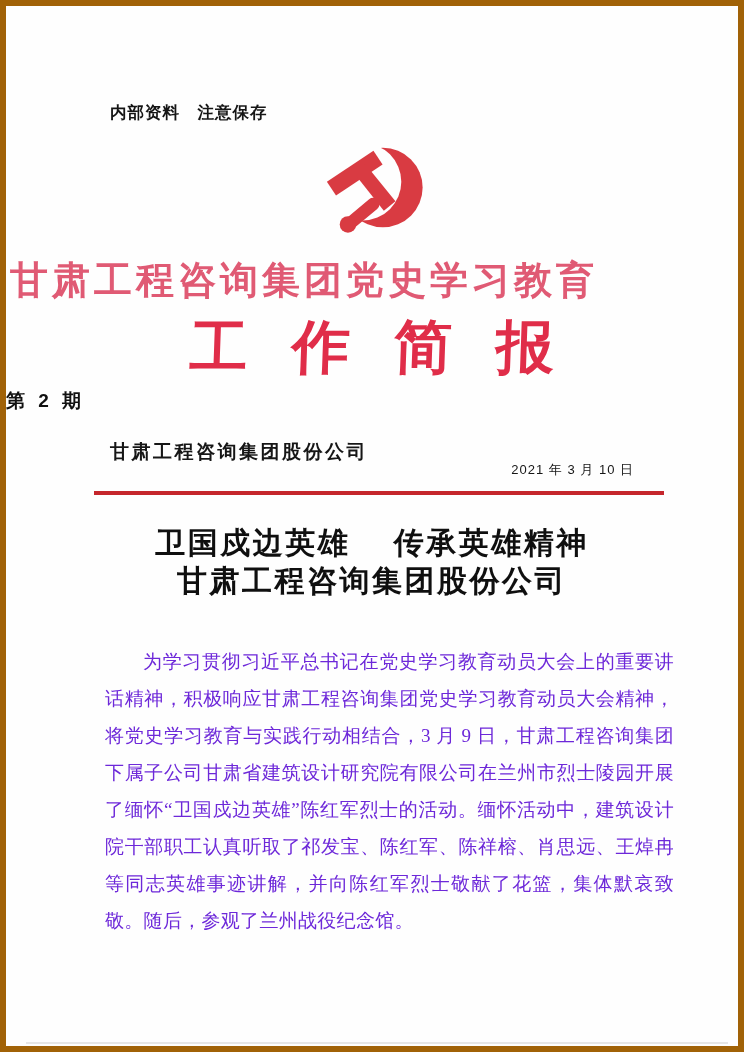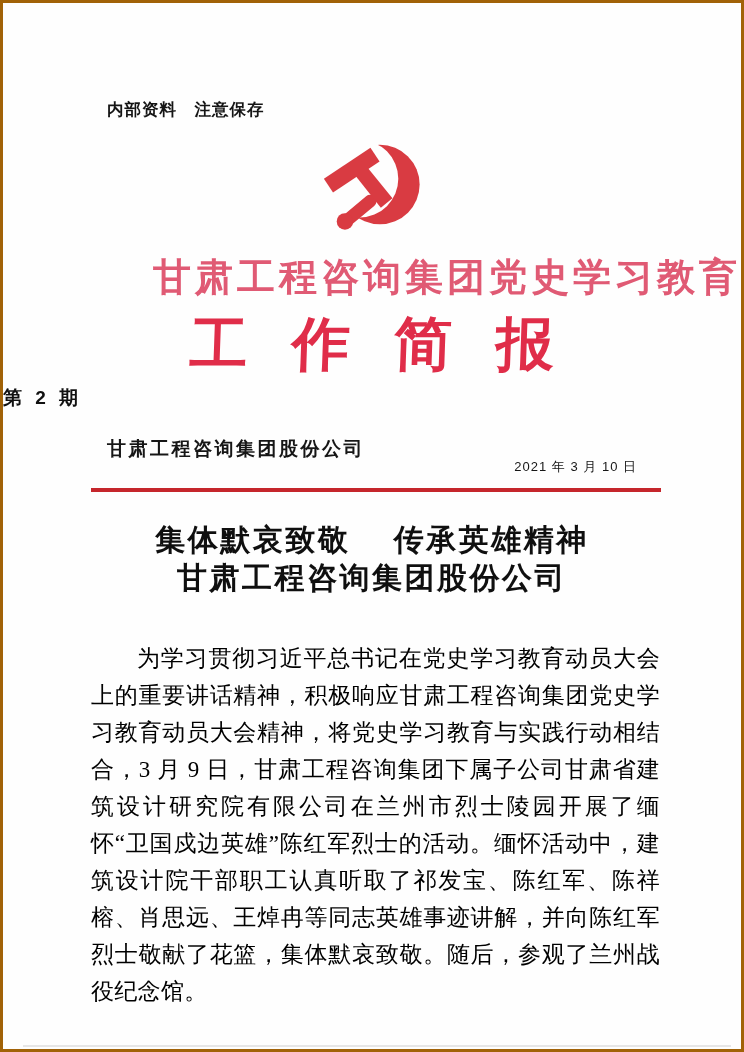--- a/index.html
+++ b/index.html
@@ -7,21 +7,21 @@
     padding: 0;
     background: #ffffff;
     font-family: "Liberation Sans", sans-serif;
   }
   .page {
     position: relative;
     width: 744px;
     height: 1052px;
     margin: 0 auto;
     background: #fefefe;
-    border: 3px solid #a16207;
+    border: 6px solid #a16207;
     box-sizing: border-box;
     overflow: hidden;
     color: #1c1c1c;
   }
   .scan-edge-bottom {
     position: absolute;
     left: 20px; right: 10px; bottom: 2px;
     height: 2px;
     background: #d8d8d8;
     opacity: .65;
@@ -44,21 +44,21 @@
     top: 136px;
     width: 113px;
     height: 97px;
   }
 
   .org-title {
     position: absolute;
     left: 0;
     top: 249px;
     width: 100%;
-    text-align: right;
+    text-align: left;
     font-family: "Liberation Serif", serif;
     font-weight: 700;
     font-size: 38px;
     letter-spacing: 4px;
     text-indent: 4px;
     color: #e05a74;
     white-space: nowrap;
   }
 
   .bulletin-title {
@@ -133,32 +133,32 @@
     font-weight: 700;
     font-size: 30px;
     line-height: 38px;
     letter-spacing: 2.5px;
     color: #0f0f0f;
     white-space: nowrap;
   }
 
   .article-body {
     position: absolute;
-    left: 88px;
+    left: 99px;
     top: 637px;
     width: 569px;
     margin: 0;
     font-family: "Liberation Serif", serif;
-    font-size: 23px;
+    font-size: 19px;
     line-height: 37px;
     letter-spacing: 0.3px;
     text-align: justify;
     text-justify: inter-ideograph;
     text-indent: 2em;
-    color: #000000;
+    color: #6d28d9;
   }
 </style>
 </head>
 <body>
 
 <div class="page">
 
   <div class="confidential-note">内部资料　注意保存</div>
 
   <div class="emblem">
@@ -191,20 +191,20 @@
 
   <div class="publisher">
     <div>甘肃工程咨询集团股份公司</div>
   </div>
 
   <div class="publish-date">2021 年 3 月 10 日</div>
 
   <div class="red-rule"></div>
 
   <div class="article-title">
-    <div>集体默哀致敬　 传承英雄精神</div>
+    <div>卫国戍边英雄　 传承英雄精神</div>
     <div>甘肃工程咨询集团股份公司</div>
   </div>
 
   <p class="article-body">为学习贯彻习近平总书记在党史学习教育动员大会上的重要讲话精神，积极响应甘肃工程咨询集团党史学习教育动员大会精神，将党史学习教育与实践行动相结合，3 月 9 日，甘肃工程咨询集团下属子公司甘肃省建筑设计研究院有限公司在兰州市烈士陵园开展了缅怀“卫国戍边英雄”陈红军烈士的活动。缅怀活动中，建筑设计院干部职工认真听取了祁发宝、陈红军、陈祥榕、肖思远、王焯冉等同志英雄事迹讲解，并向陈红军烈士敬献了花篮，集体默哀致敬。随后，参观了兰州战役纪念馆。</p>
 
   <div class="scan-edge-bottom"></div>
 </div>
 
 </body></html>

